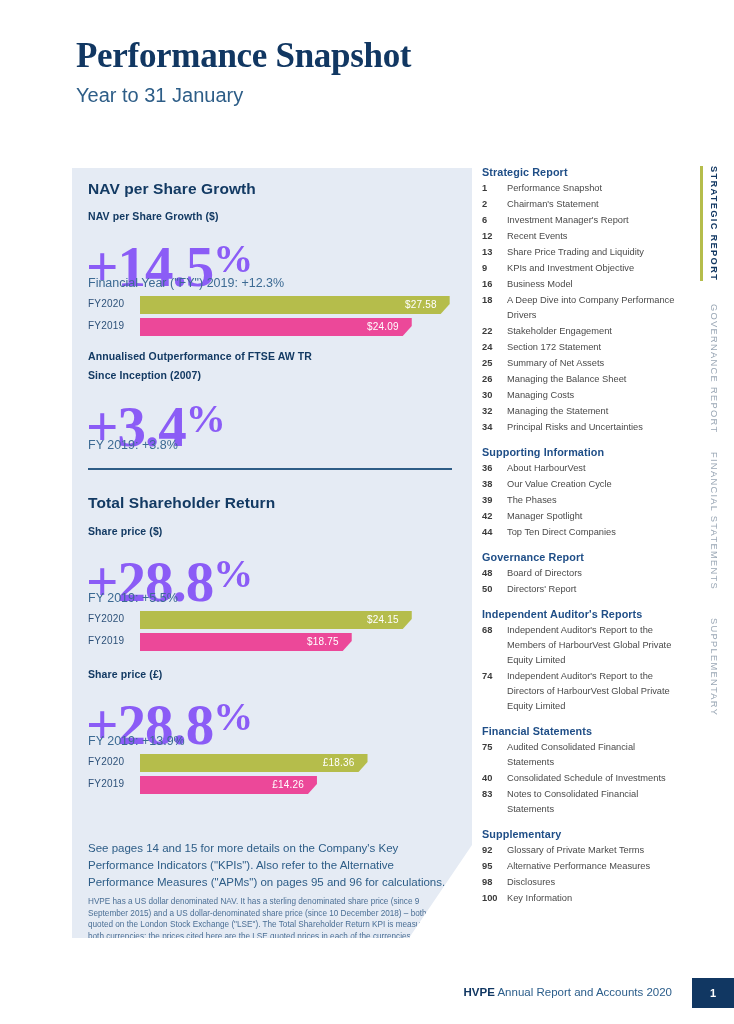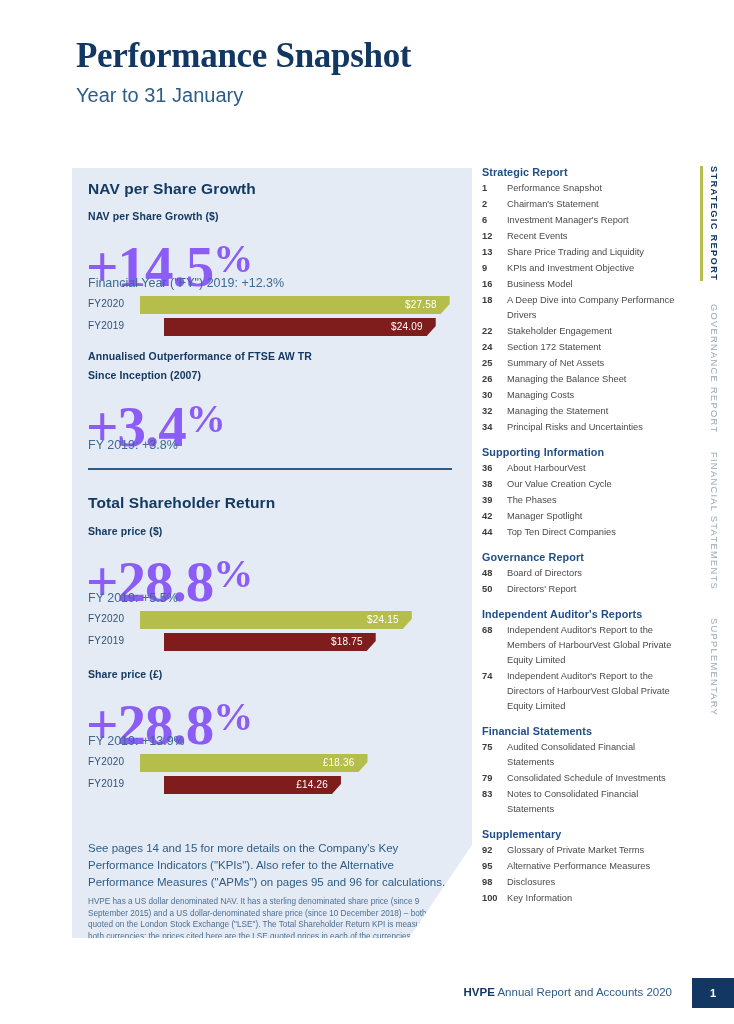--- a/index.html
+++ b/index.html
@@ -82,21 +82,21 @@
     position:absolute;left:0;top:2px;
     font-size:10px;color:#2d5179;letter-spacing:0.2px;
   }
   .bar-track{position:absolute;left:52px;top:0;height:18px;width:316px;}
   .bar-fill{
     position:absolute;left:0;top:0;height:18px;
     -webkit-clip-path:polygon(0 0, 100% 0, 100% 45%, calc(100% - 9px) 100%, 0 100%);
     clip-path:polygon(0 0, 100% 0, 100% 45%, calc(100% - 9px) 100%, 0 100%);
   }
   .bar-fill.olive{background:#b5bd4b;}
-  .bar-fill.navy{background:#7f1d1d;margin-left:24px;}
+  .bar-fill.navy{background:#ec4899;}
   .bar-val{
     position:absolute;right:13px;top:3px;
     font-size:10px;color:#ffffff;letter-spacing:0.2px;
   }
 
   
   .note{
     position:absolute;left:16px;width:360px;
     font-size:11.5px;line-height:17px;color:#2d5d87;
   }
@@ -354,21 +354,21 @@
       <div class="toc-row">
         <span class="toc-num">74</span>
         <span class="toc-txt">Independent Auditor's Report to the Directors of HarbourVest Global Private Equity Limited</span>
       </div>
       <div class="toc-head gap">Financial Statements</div>
       <div class="toc-row">
         <span class="toc-num">75</span>
         <span class="toc-txt">Audited Consolidated Financial Statements</span>
       </div>
       <div class="toc-row">
-        <span class="toc-num">79</span>
+        <span class="toc-num">40</span>
         <span class="toc-txt">Consolidated Schedule of Investments</span>
       </div>
       <div class="toc-row">
         <span class="toc-num">83</span>
         <span class="toc-txt">Notes to Consolidated Financial Statements</span>
       </div>
       <div class="toc-head gap">Supplementary</div>
       <div class="toc-row">
         <span class="toc-num">92</span>
         <span class="toc-txt">Glossary of Private Market Terms</span>

